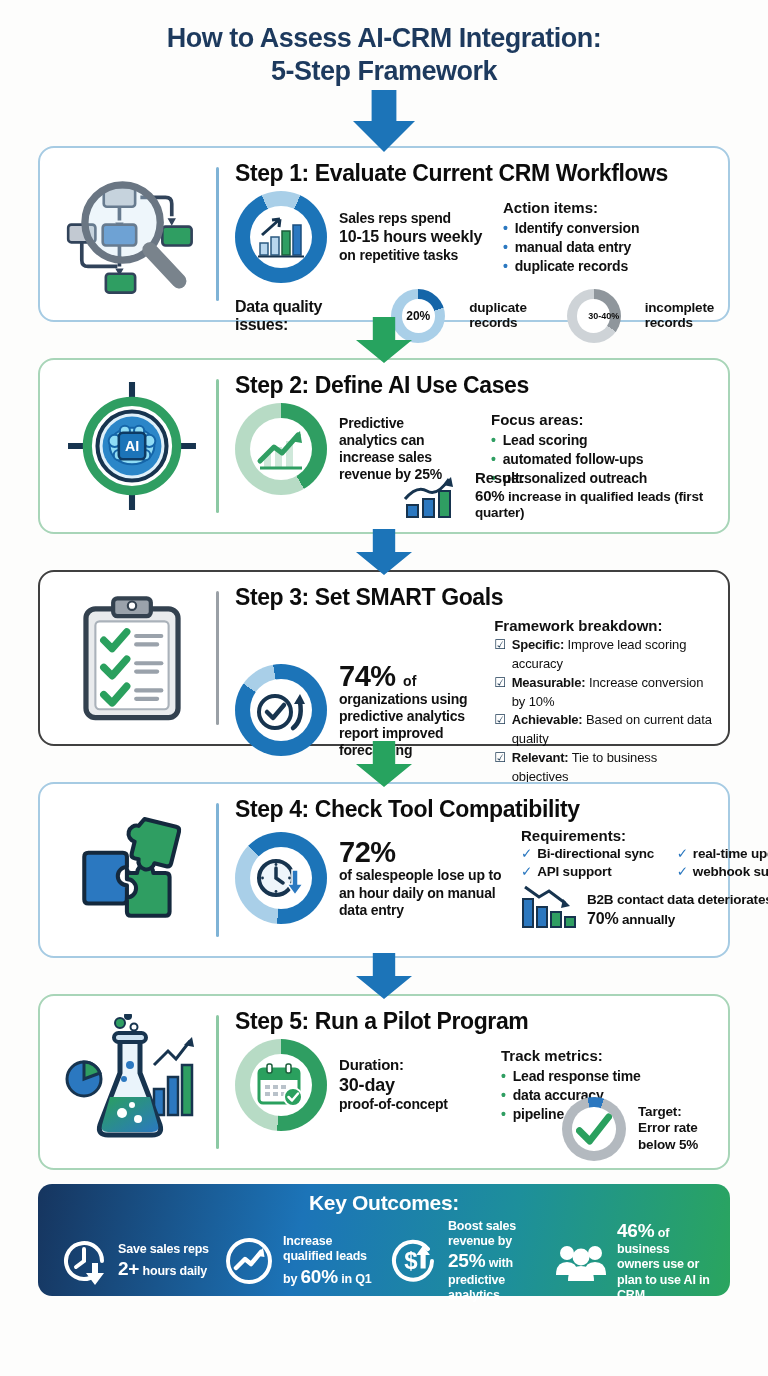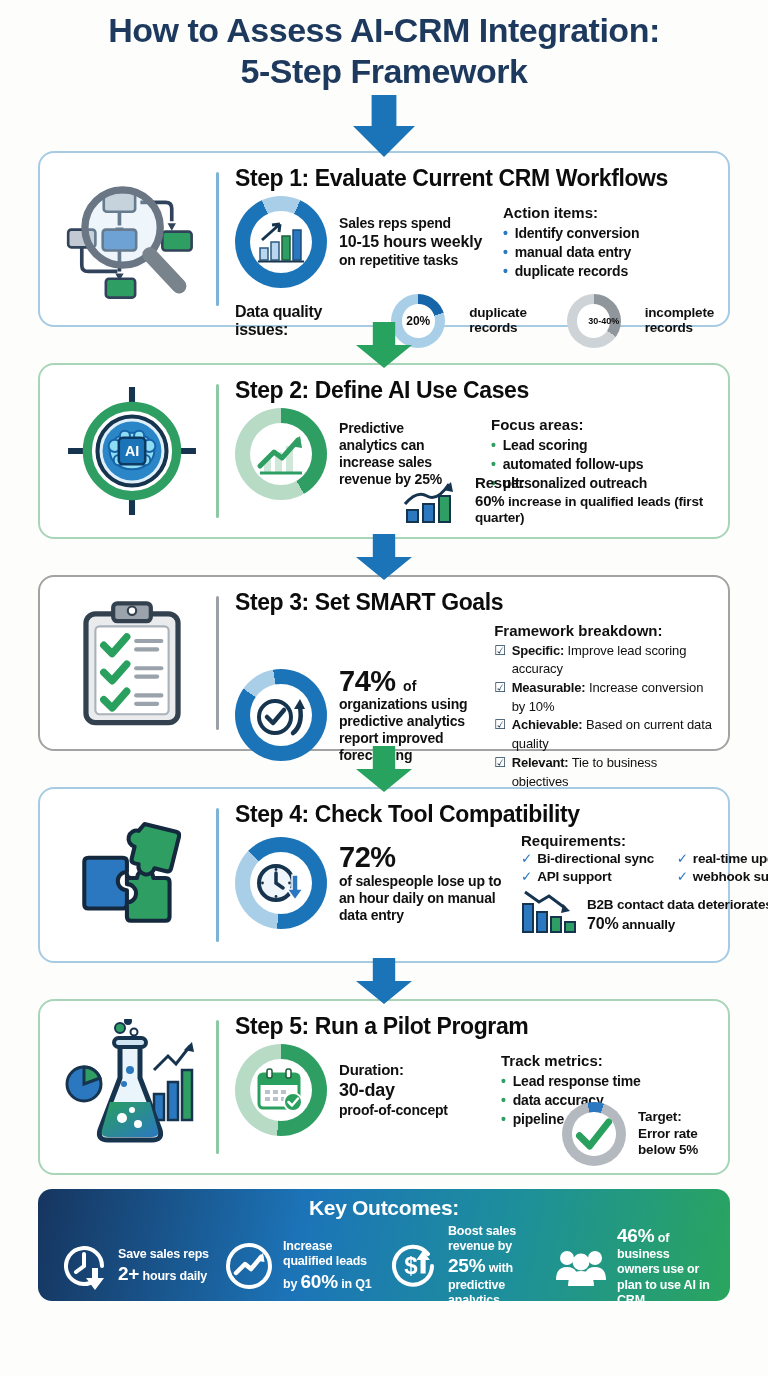--- a/index.html
+++ b/index.html
@@ -8,23 +8,23 @@
     position: relative;
     width: 768px; height: 1376px;
     margin: 0 auto;
     background:#fdfdfc;
     font-family:"Liberation Sans","DejaVu Sans",sans-serif;
     color:#101010;
     overflow: hidden;
   }
   
   .main-title {
-    padding-top: 10px;
+    padding-top: 22px;
     text-align: center;
-    font-size: 34px; line-height: 1.22; font-weight: bold;
+    font-size: 27px; line-height: 1.22; font-weight: bold;
     color:#1d3a5e; letter-spacing:-0.5px;
   }
   .main-title span { display:block; }
 
   
   .flow-arrow {
     width: 62px; height: 62px; margin: 2px auto -6px;
     clip-path: polygon(30% 0,70% 0,70% 50%,100% 50%,50% 100%,0 50%,30% 50%);
     position: relative; z-index: 3;
   }
@@ -35,21 +35,21 @@
   
   .step {
     height: 176px; margin: 0 38px;
     background:#fff; border-radius: 16px;
     display:flex; align-items:stretch;
     padding: 8px 14px 8px 8px;
     position: relative; z-index: 1;
   }
   .b-blue  { border:2px solid #a6cbe3; }
   .b-green { border:2px solid #a8d5b8; }
-  .b-gray  { border:2px solid #a3a3a3;justify-content:space-between; }
+  .b-gray  { border:2px solid #404040;justify-content:space-between; }
   .icon-col { width: 168px; display:flex; align-items:center; justify-content:center; flex:none; }
   .divider { width:3px; border-radius:2px; align-self:center; height:134px; flex:none; }
   .dv-blue { background:#7fb3d6; } .dv-green { background:#8cc9a4; } .dv-gray { background:#9aa0a6; }
   .content { flex:1; padding:4px 0 0 16px; display:flex; flex-direction:column; }
   .step-title { font-size:23px; font-weight:bold; letter-spacing:-0.4px; color:#0c0c0c; margin-bottom:4px; }
 
   .row { display:flex; align-items:center; gap:12px; }
 
   
   .donut { border-radius:50%; position:relative; display:flex; align-items:center; justify-content:center; flex:none; }

